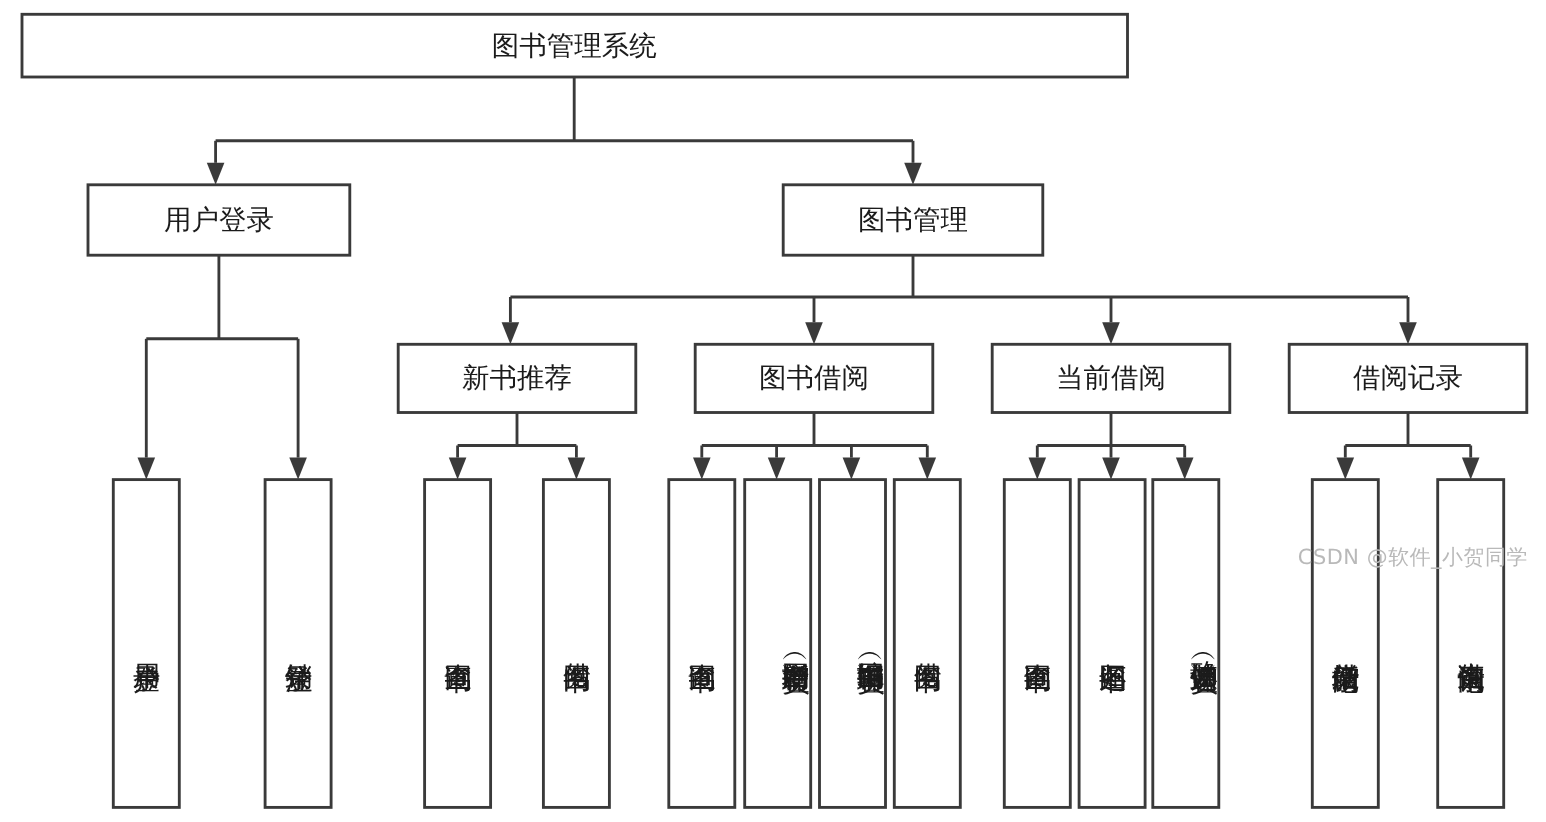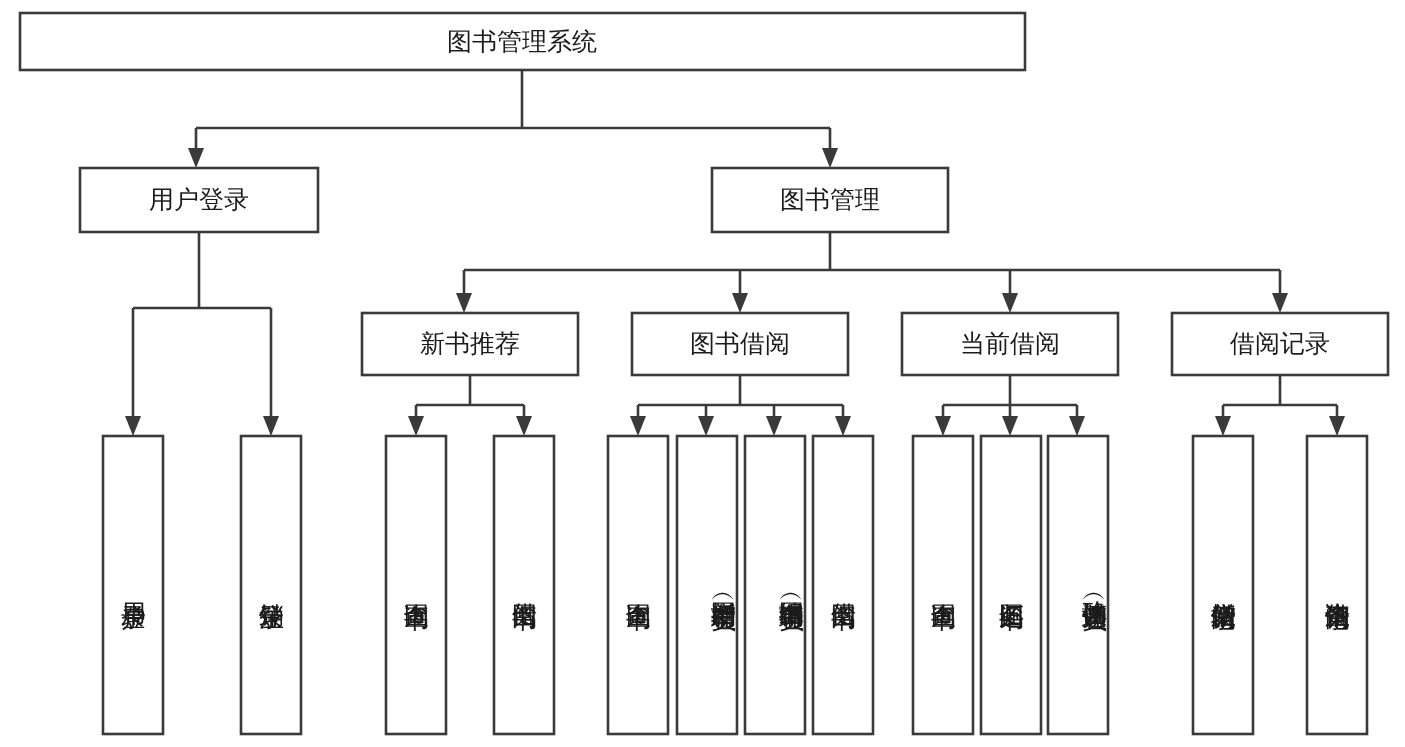--- a/index.html
+++ b/index.html
@@ -217,14 +217,15 @@
   <div class="leaf-label" style="left:745px; top:440px; width:60px; height:290px; display:flex; align-items:flex-start; justify-content:center;">编辑图书（管理员）</div>
   <div class="leaf-label" style="left:813px; top:436px; width:60px; height:298px; display:flex; align-items:center; justify-content:center;">借阅图书</div>
 
   <div class="leaf-label" style="left:913px; top:436px; width:60px; height:298px; display:flex; align-items:center; justify-content:center;">查询图书</div>
   <div class="leaf-label" style="left:981px; top:436px; width:60px; height:298px; display:flex; align-items:center; justify-content:center;">归还图书</div>
   <div class="leaf-label" style="left:1048px; top:440px; width:60px; height:290px; display:flex; align-items:flex-start; justify-content:center;">确认归还（管理员）</div>
 
   <div class="leaf-label" style="left:1193px; top:436px; width:60px; height:298px; display:flex; align-items:center; justify-content:center;">新增借阅记录</div>
   <div class="leaf-label" style="left:1307px; top:436px; width:60px; height:298px; display:flex; align-items:center; justify-content:center;">查询借阅记录</div>
 
+  <div id="watermark">CSDN @软件_小贺同学</div>
 
 </div>
 
 </body></html>

